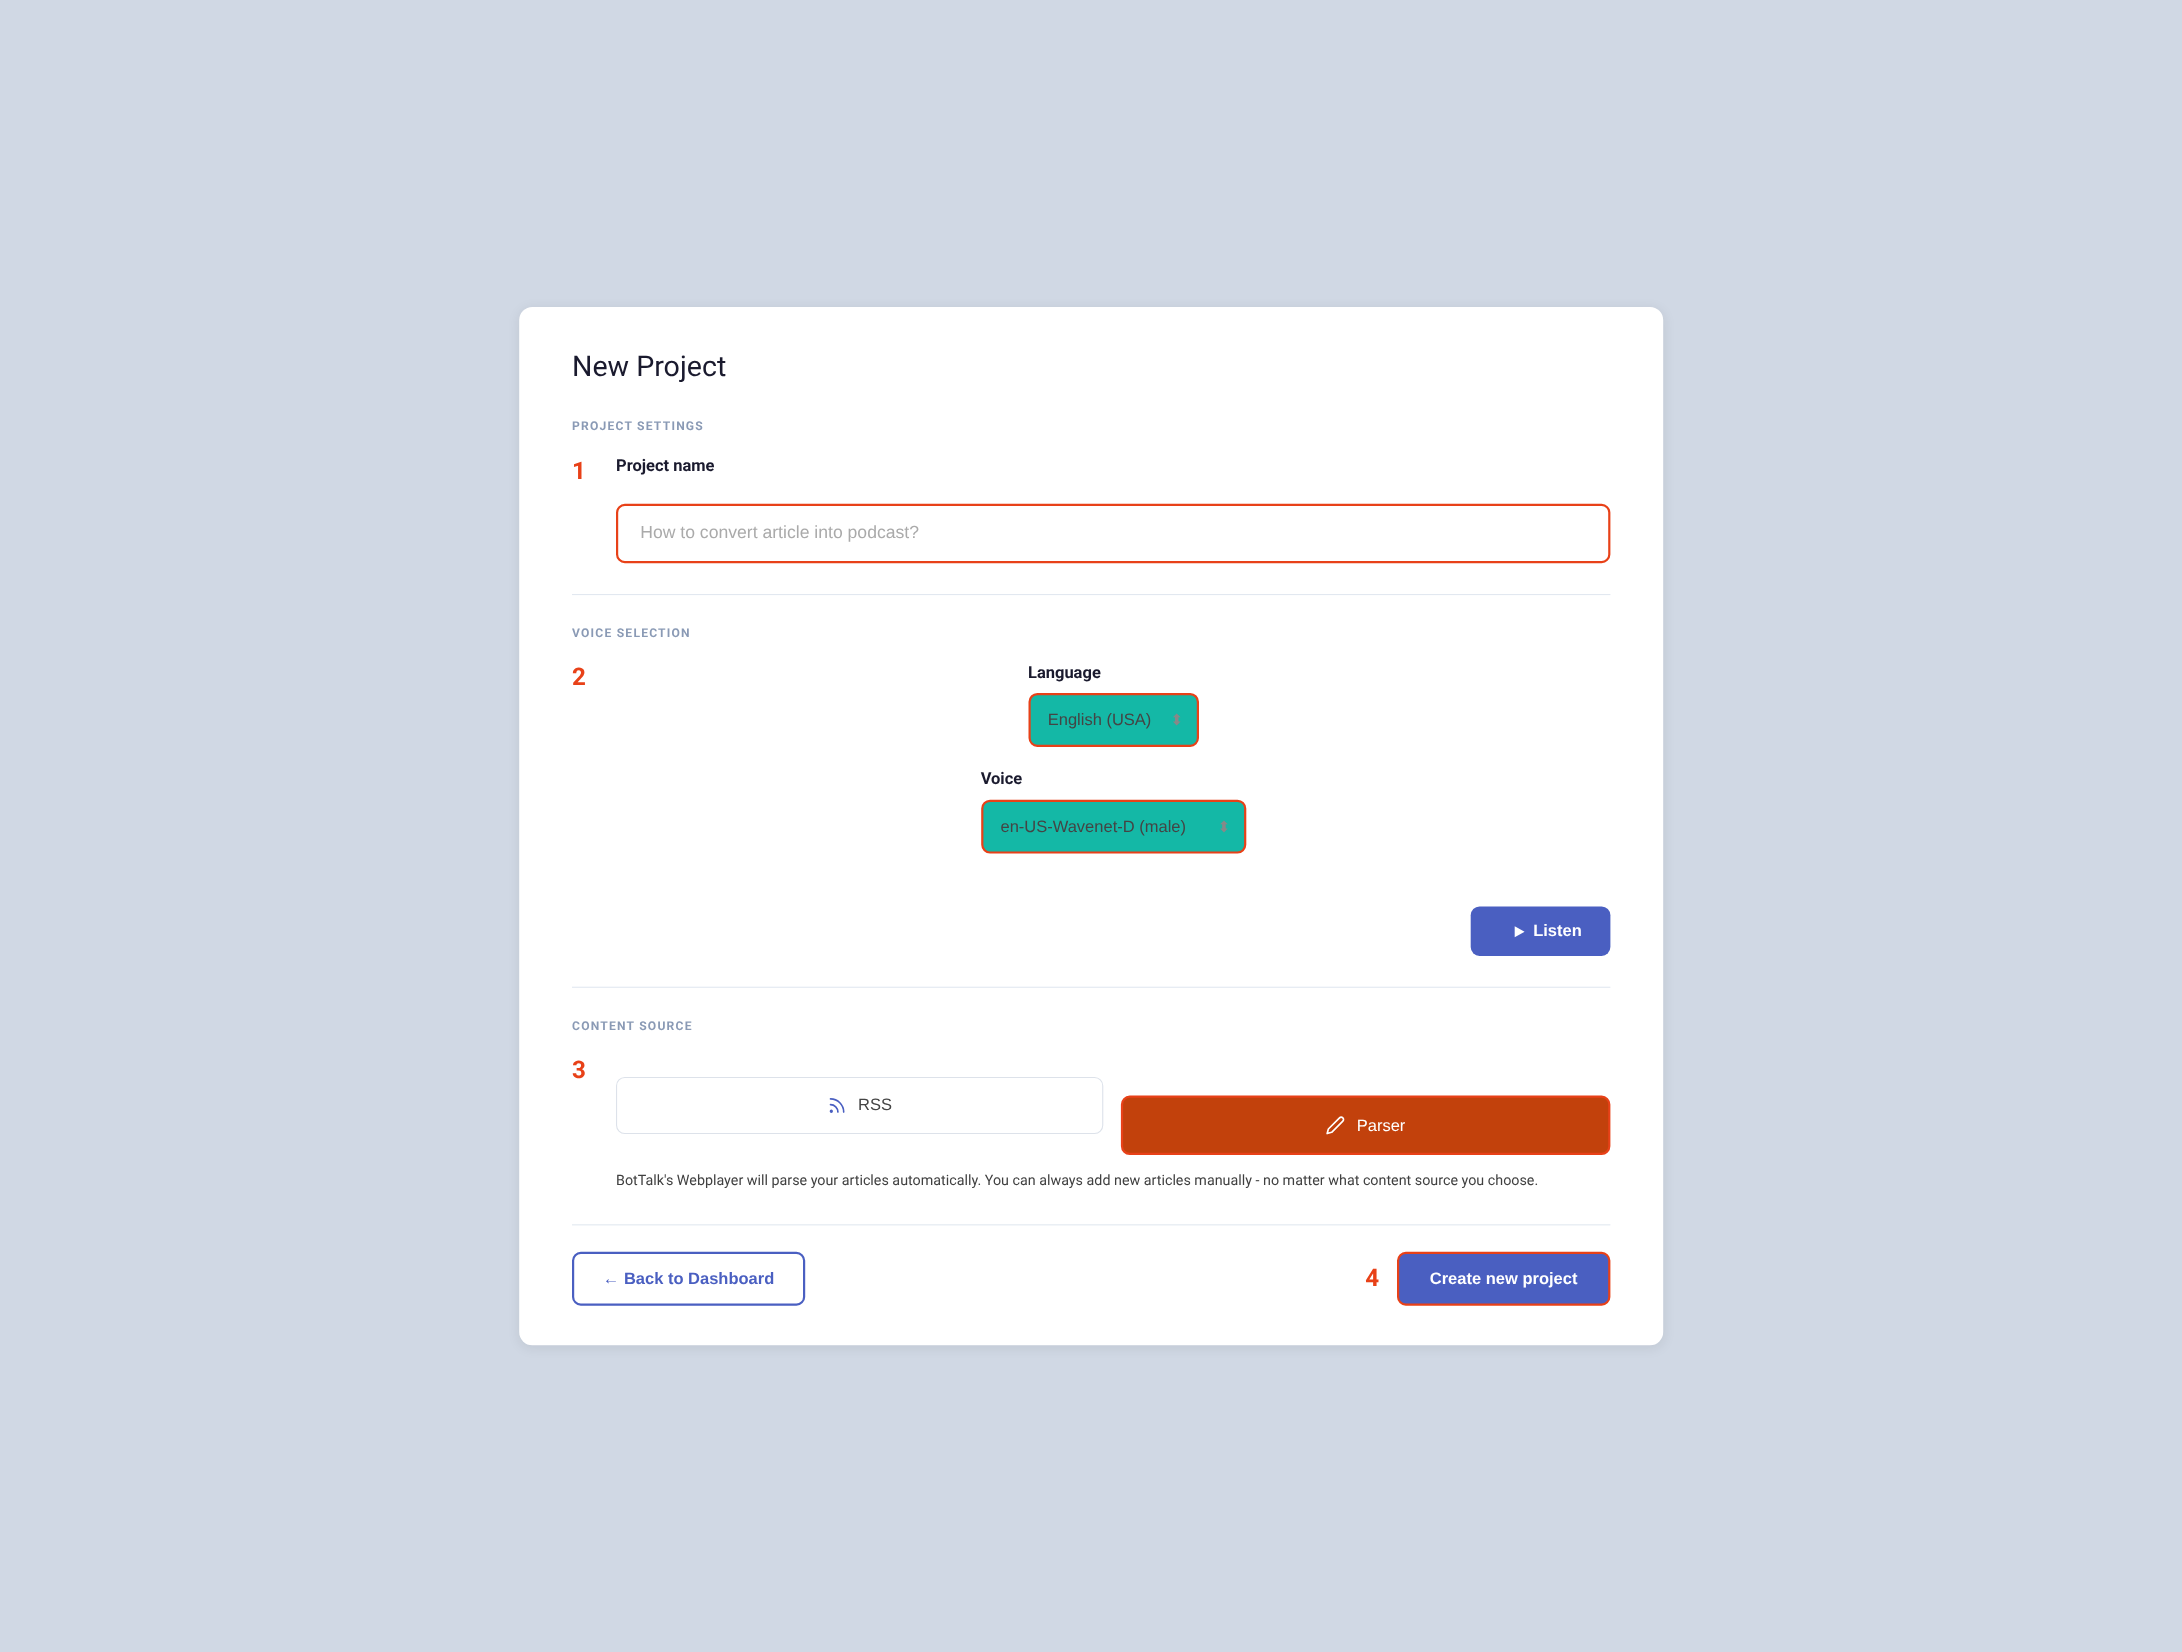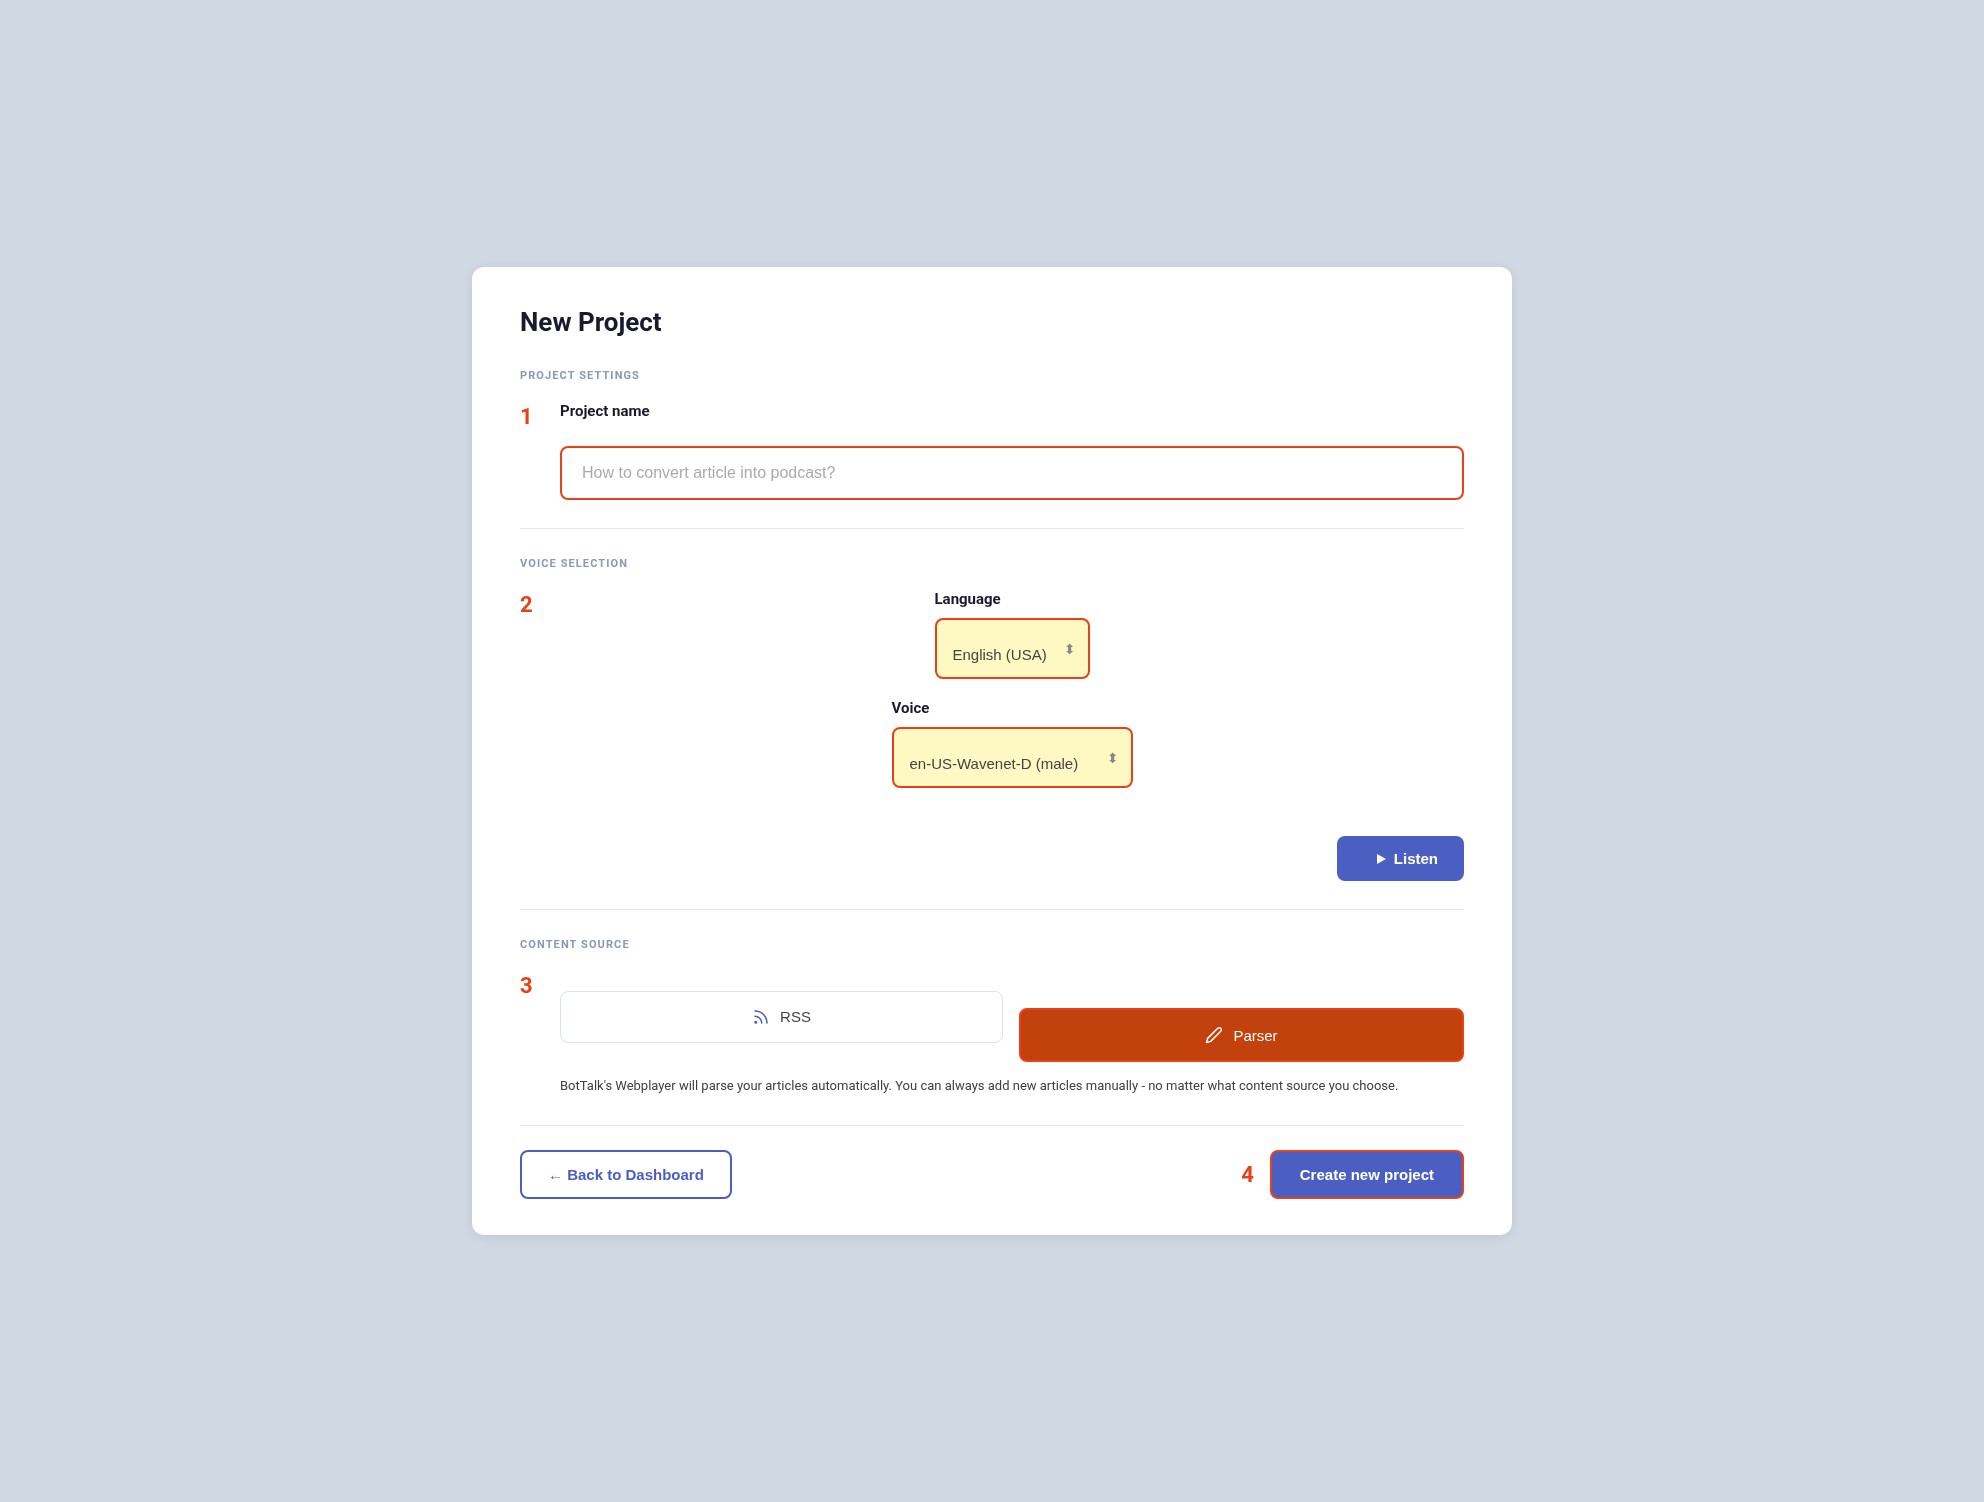--- a/index.html
+++ b/index.html
@@ -20,21 +20,21 @@
     .card {
       background: #ffffff;
       border-radius: 12px;
       padding: 40px 48px 36px 48px;
       width: 1040px;
       box-shadow: 0 2px 12px rgba(0,0,0,0.08);
     }
 
     .page-title {
       font-size: 26px;
-      font-weight: 700;
+      font-weight: 400;
       color: #1a1a2e;
       margin-bottom: 32px;
     }
 
     .section {
       margin-bottom: 0;
     }
 
     .section-divider {
       border: none;
@@ -111,26 +111,26 @@
     .voice-field-voice {
       flex: 1.2;
     }
 
     .select-wrapper {
       position: relative;
     }
 
     .styled-select {
       width: 100%;
-      padding: 26px 40px 14px 16px;
+      padding: 14px 40px 14px 16px;
       font-size: 15px;
       color: #444;
       border: 2px solid #e84118;
       border-radius: 8px;
-      background: #fef9c3;
+      background: #14b8a6;
       appearance: none;
       -webkit-appearance: none;
       outline: none;
       cursor: pointer;
     }
 
     .select-arrow {
       position: absolute;
       right: 14px;
       top: 50%;

